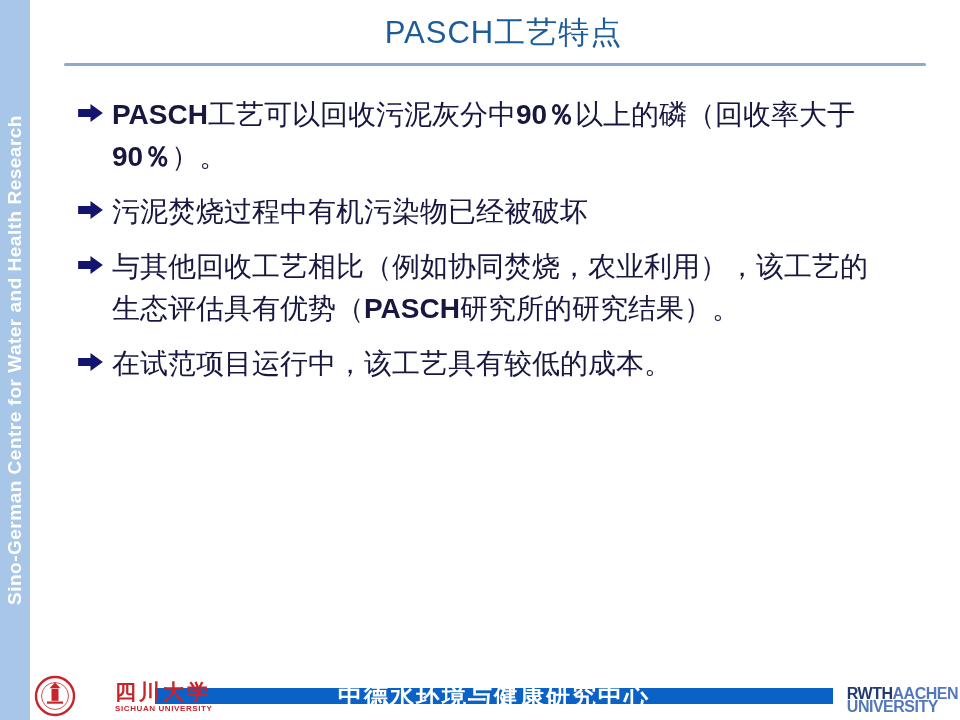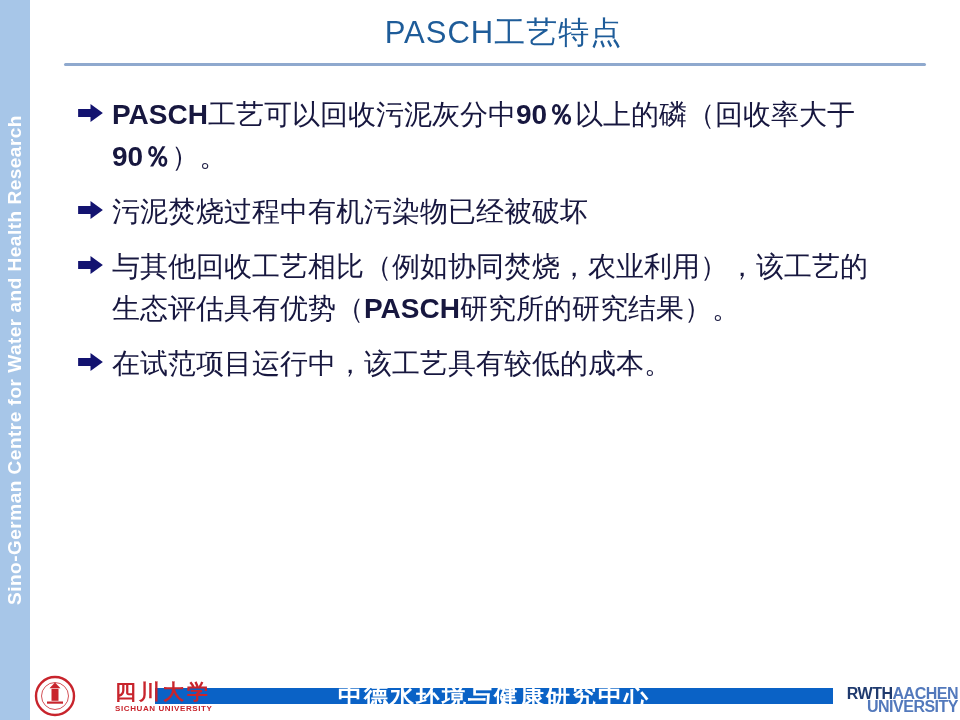--- a/index.html
+++ b/index.html
@@ -80,21 +80,21 @@
     font-size: 8px;
     font-family: "Liberation Sans", sans-serif;
     font-weight: bold;
     letter-spacing: 0.6px;
   }
 
   .rwth-logo {
     position: absolute; right: 2px; top: 686px;
     font-family: "Liberation Sans", sans-serif;
     font-weight: bold;
-    text-align: right;
+    text-align: left;
     line-height: 15px;
     letter-spacing: -0.5px;
   }
   .rwth-a { color: var(--rwth-navy); font-size: 16px; }
   .rwth-b { color: var(--rwth-blue); font-size: 16px; }
   .rwth-line2 { margin-top: -2px; }
 </style>
 </head>
 <body>
 

